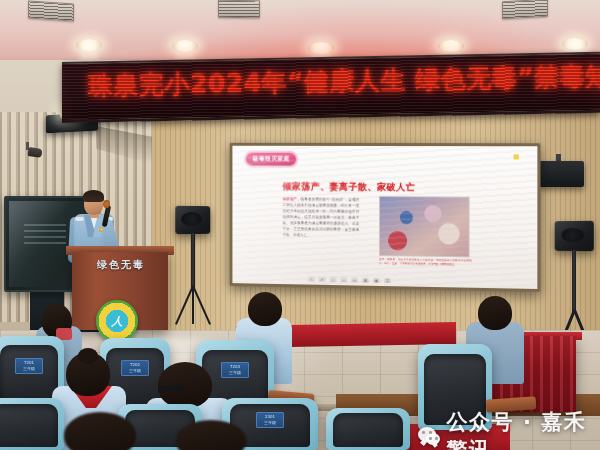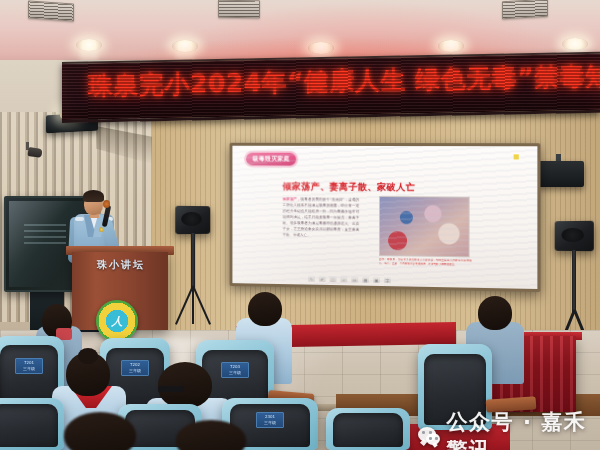--- a/index.html
+++ b/index.html
@@ -373,21 +373,21 @@
   <div class="abs head"></div>
   <div class="abs hair"></div>
   <div class="abs armR"></div>
   <div class="abs mic"></div>
   <div class="abs mic-head"></div>
   <div class="abs hand"></div>
   <div class="abs phone"></div>
 
   <div class="abs podium-top"></div>
   <div class="abs podium"></div>
-  <div class="abs podium-text">珠小讲坛</div>
+  <div class="abs podium-text">绿色无毒</div>
   <div class="abs emblem">
       <i>人</i>
     </div>
 
   <div class="abs s-body dark" style="left:36px;top:326px;width:46px;height:60px;"></div>
   <div class="abs s-head" style="left:42px;top:304px;width:30px;height:34px;"></div>
   <div class="abs" style="left:56px;top:328px;width:16px;height:12px;background:#c8454c;border-radius:3px;"></div>
 
   <div class="abs s-body dark" style="left:466px;top:322px;width:58px;height:62px;"></div>
   <div class="abs s-head" style="left:478px;top:296px;width:34px;height:34px;"></div>

